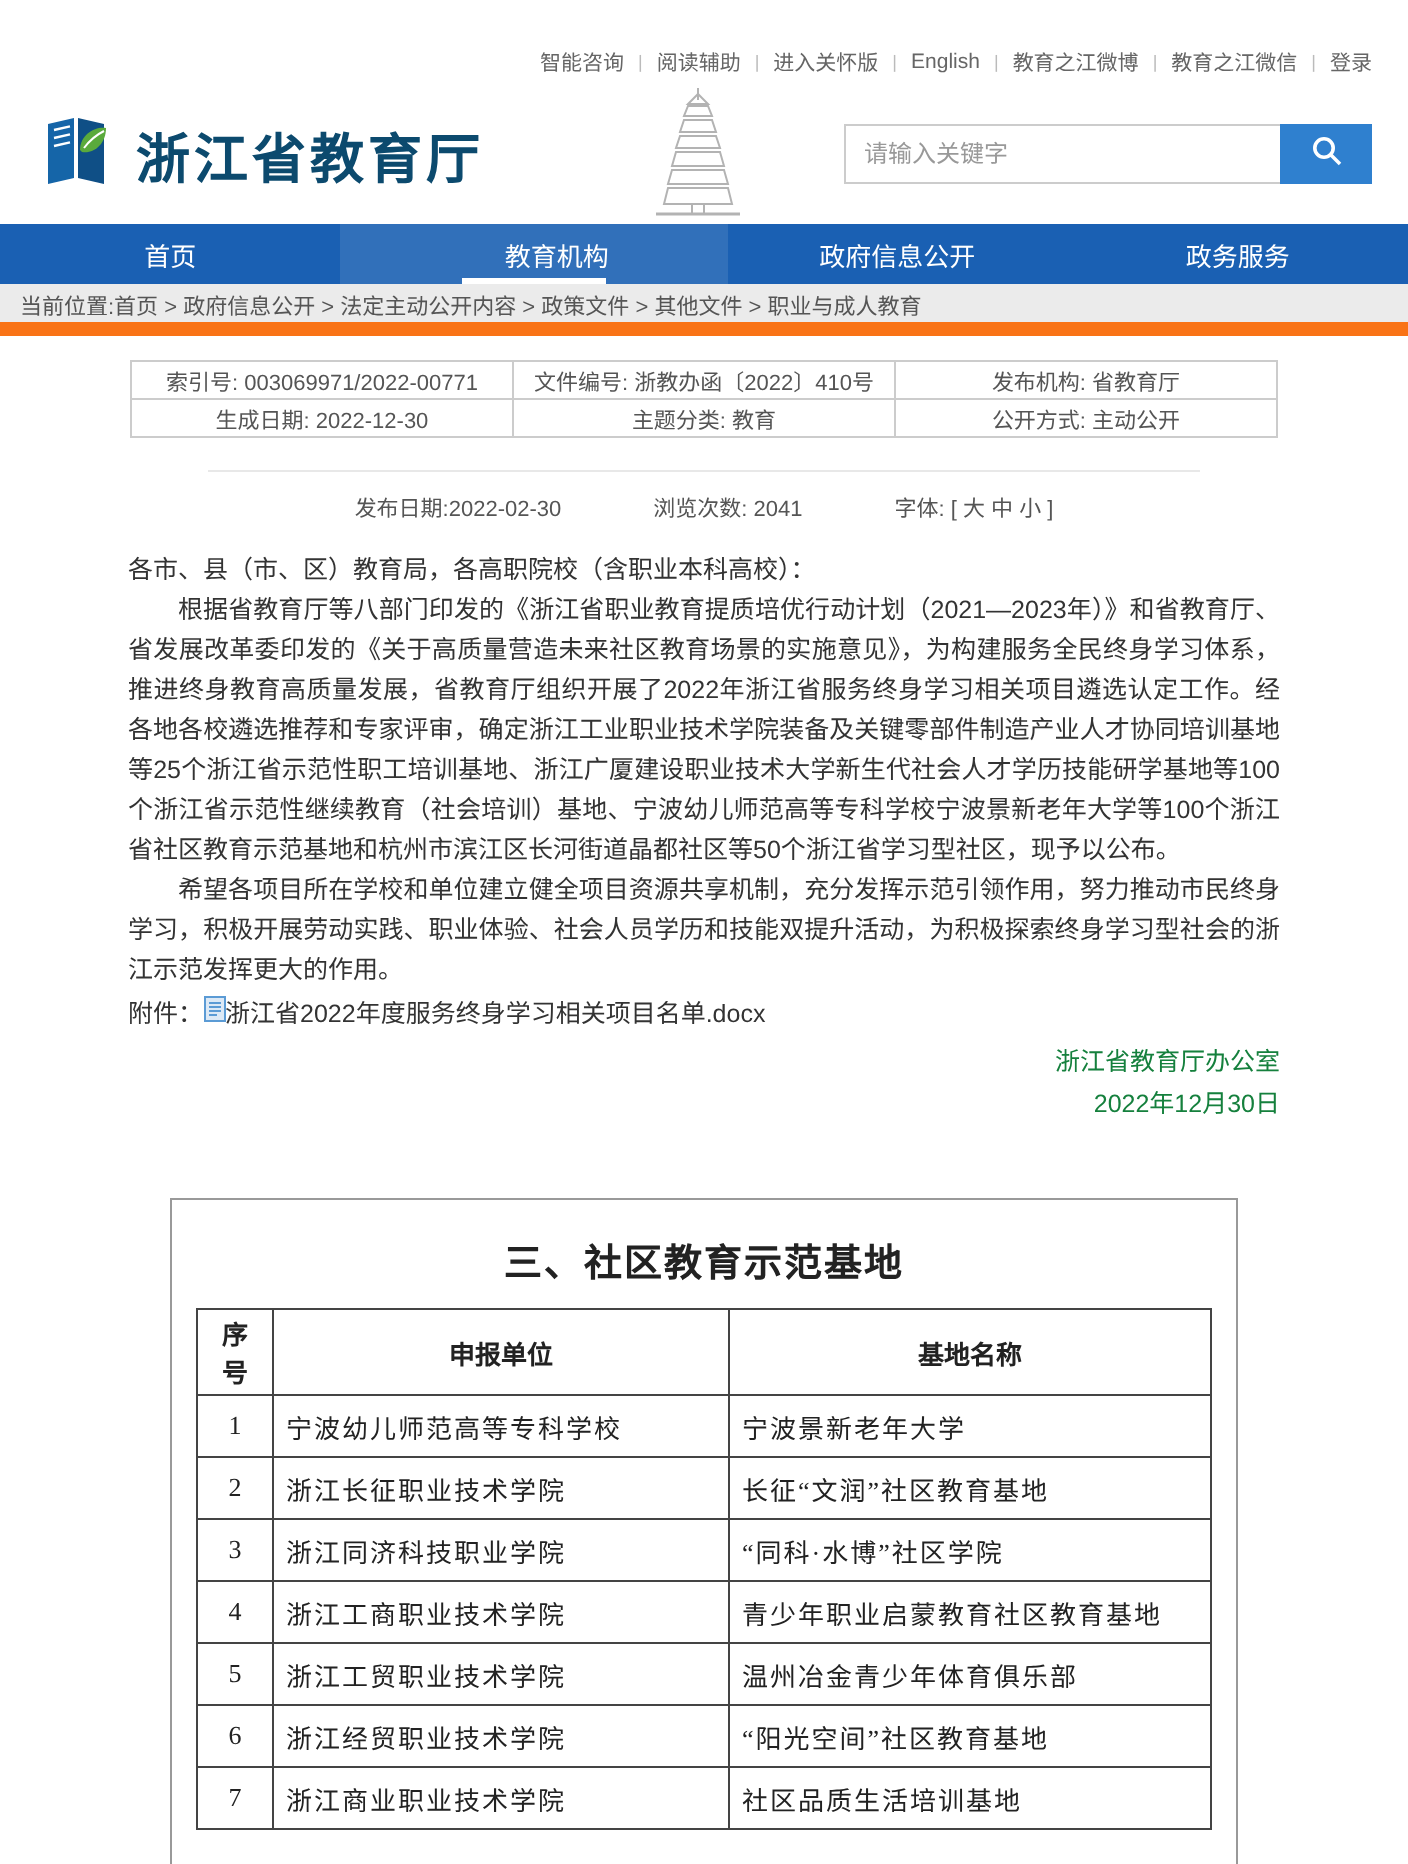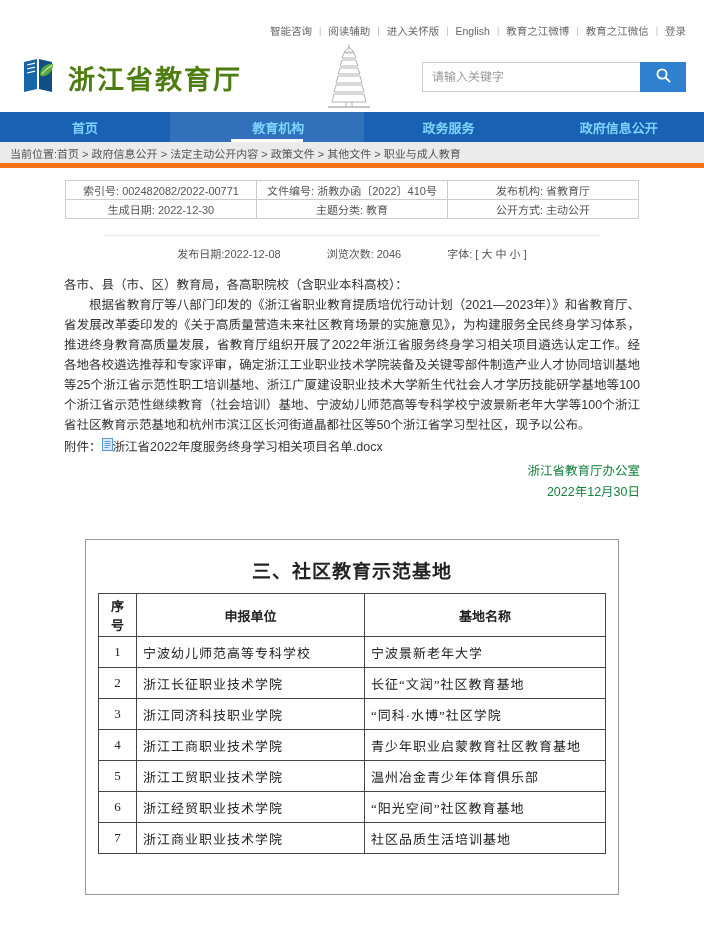--- a/index.html
+++ b/index.html
@@ -9,36 +9,36 @@
     font-family:"Liberation Sans","DejaVu Sans",sans-serif; color:#333;
   }
   
   .topbar { height:42px; display:flex; align-items:flex-end; justify-content:flex-end; padding:0 18px 4px 15px; }
   .toplinks { display:flex; align-items:center; gap:7px; font-size:10.5px; color:#666; }
   .toplinks .sep { color:#bbb; font-size:9px; }
   .toplinks a { color:#666; text-decoration:none; cursor:pointer; }
   
   .header { height:70px; display:flex; align-items:center; padding:0 18px; position:relative; }
   .logo { display:flex; align-items:center; gap:10px; }
-  .logo-title { font-family:"Liberation Serif","DejaVu Serif",serif; font-weight:bold; font-size:27px; color:#4d7c0f; letter-spacing:2px; }
+  .logo-title { font-family:"Liberation Serif","DejaVu Serif",serif; font-weight:bold; font-size:27px; color:#0c4a6e; letter-spacing:2px; }
   .pagoda { position:absolute; left:318px; top:0px; opacity:.75; }
   .searchbox { margin-left:auto; display:flex; align-items:flex-end; }
   .searchbox input {
     width:218px; height:30px; border:1px solid #ccc; border-right:none; padding:0 9px;
     font-size:12px; color:#333; outline:none; font-family:inherit;
   }
   .searchbox input::placeholder { color:#999; }
   .search-btn { width:46px; height:30px; background:#2f80cf; border:none; cursor:pointer; display:flex; align-items:center; justify-content:center; }
   
   .nav { height:30px; background:#1a60b3; display:flex; }
-  .nav-item { flex:1; display:flex; align-items:center; justify-content:center; color:#7dd3fc; font-size:13px; font-weight:bold; cursor:pointer; position:relative; }
+  .nav-item { flex:1; display:flex; align-items:center; justify-content:center; color:#ffffff; font-size:13px; font-weight:normal; cursor:pointer; position:relative; }
   .nav-item.active { background:rgba(255,255,255,.10);padding-left:23px; }
   .nav-item.active::after { content:""; position:absolute; bottom:0; left:50%; transform:translateX(-50%); width:72px; height:3px; background:#fff; }
   
-  .breadcrumb { height:26px; background:#ebebeb; border-bottom:5px solid #f97316; display:flex; align-items:center; padding:0 10px; font-size:11px; color:#555; }
+  .breadcrumb { height:26px; background:#ebebeb; border-bottom:7px solid #f97316; display:flex; align-items:center; padding:0 10px; font-size:11px; color:#555; }
   
   .doc-fields { width:574px; margin:12px auto 0; border-collapse:collapse; table-layout:fixed; }
   .doc-fields td { border:1px solid #ccc; height:19px; text-align:center; font-size:11px; color:#555; }
   
   .article { padding:0 64px; }
   .doc-title { margin-top:17px; text-align:center; font-size:16px; font-weight:bold; color:#222; line-height:1.4; }
   .doc-meta { margin:16px 40px 0; border-top:1px solid #e8e8e8; padding-top:9px; display:flex; justify-content:center; gap:46px; font-size:11px; color:#555; }
   .body-text { margin-top:14px; font-size:12.5px; line-height:20px; color:#333; text-align:justify; }
   .body-text p.indent { text-indent:2em; }
   .attach-line { margin-top:2px; font-size:12.5px; line-height:20px; display:flex; align-items:center; gap:0; }
@@ -114,54 +114,55 @@
           <line x1="10.5" y1="10.5" x2="15" y2="15" stroke="#fff" stroke-width="1.8"></line>
         </svg>
       </span>
     </button>
   </div>
 </div>
 
 <div class="nav">
   <div class="nav-item">首页</div>
   <div class="nav-item active">教育机构</div>
+  <div class="nav-item">政府信息公开</div>
   <div class="nav-item">政务服务</div>
-  <div class="nav-item">政府信息公开</div>
 </div>
 
 <div class="breadcrumb">
   <span>当前位置:首页 &gt; 政府信息公开 &gt; 法定主动公开内容 &gt; 政策文件 &gt; 其他文件 &gt; 职业与成人教育</span>
 </div>
 
 <table class="doc-fields">
   <tbody>
     <tr>
-      <td>索引号: 002482082/2022-00771</td>
+      <td>索引号: 003069971/2022-00771</td>
       <td>文件编号: 浙教办函〔2022〕410号</td>
       <td>发布机构: 省教育厅</td>
     </tr>
     <tr>
       <td>生成日期: 2022-12-30</td>
       <td>主题分类: 教育</td>
       <td>公开方式: 主动公开</td>
     </tr>
   </tbody>
 </table>
 
 <div class="article">
 
   <div class="doc-meta">
-    <span>发布日期:2022-12-08</span>
-    <span>浏览次数: 2046</span>
+    <span>发布日期:2022-02-30</span>
+    <span>浏览次数: 2041</span>
     <span>字体: [ 大 中 小 ]</span>
   </div>
 
   <div class="body-text">
     <p>各市、县（市、区）教育局，各高职院校（含职业本科高校）：</p>
     <p class="indent">根据省教育厅等八部门印发的《浙江省职业教育提质培优行动计划（2021—2023年）》和省教育厅、省发展改革委印发的《关于高质量营造未来社区教育场景的实施意见》，为构建服务全民终身学习体系，推进终身教育高质量发展，省教育厅组织开展了2022年浙江省服务终身学习相关项目遴选认定工作。经各地各校遴选推荐和专家评审，确定浙江工业职业技术学院装备及关键零部件制造产业人才协同培训基地等25个浙江省示范性职工培训基地、浙江广厦建设职业技术大学新生代社会人才学历技能研学基地等100个浙江省示范性继续教育（社会培训）基地、宁波幼儿师范高等专科学校宁波景新老年大学等100个浙江省社区教育示范基地和杭州市滨江区长河街道晶都社区等50个浙江省学习型社区，现予以公布。</p>
+    <p class="indent">希望各项目所在学校和单位建立健全项目资源共享机制，充分发挥示范引领作用，努力推动市民终身学习，积极开展劳动实践、职业体验、社会人员学历和技能双提升活动，为积极探索终身学习型社会的浙江示范发挥更大的作用。</p>
   </div>
 
   <div class="attach-line">
     <span>附件：</span>
     <span>
       <svg width="11" height="13" viewBox="0 0 11 13">
         <rect x="0.5" y="0.5" width="10" height="12" fill="#dce9f6" stroke="#5b9bd5"></rect>
         <path d="M2.5 3.5 H8.5 M2.5 5.5 H8.5 M2.5 7.5 H8.5 M2.5 9.5 H6.5" stroke="#5b9bd5" stroke-width="1"></path>
       </svg>
     </span>

